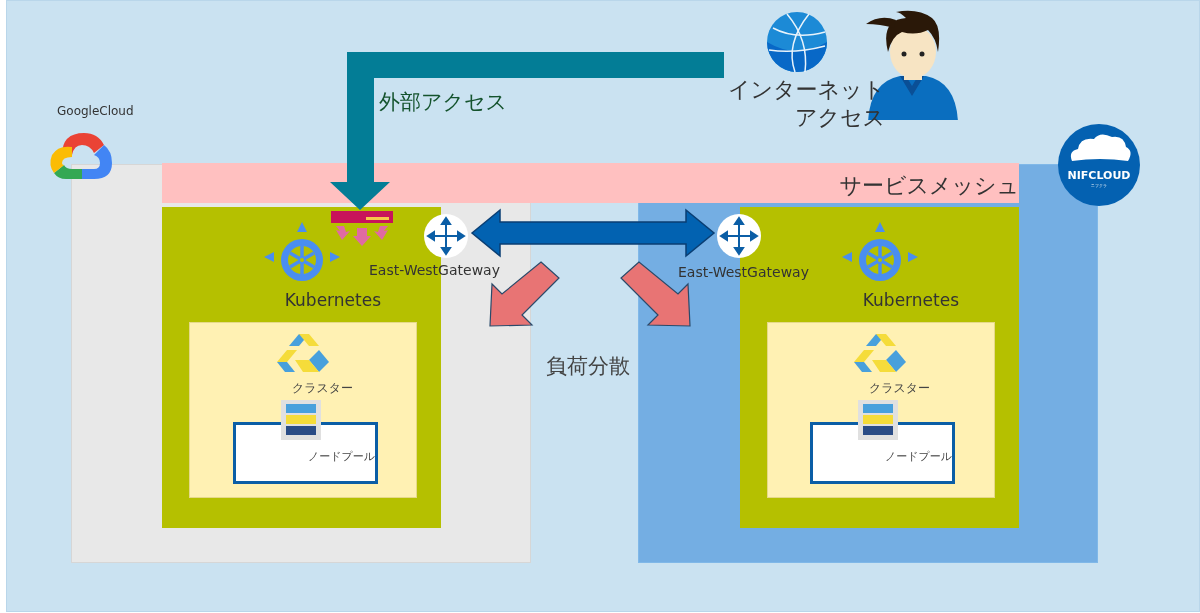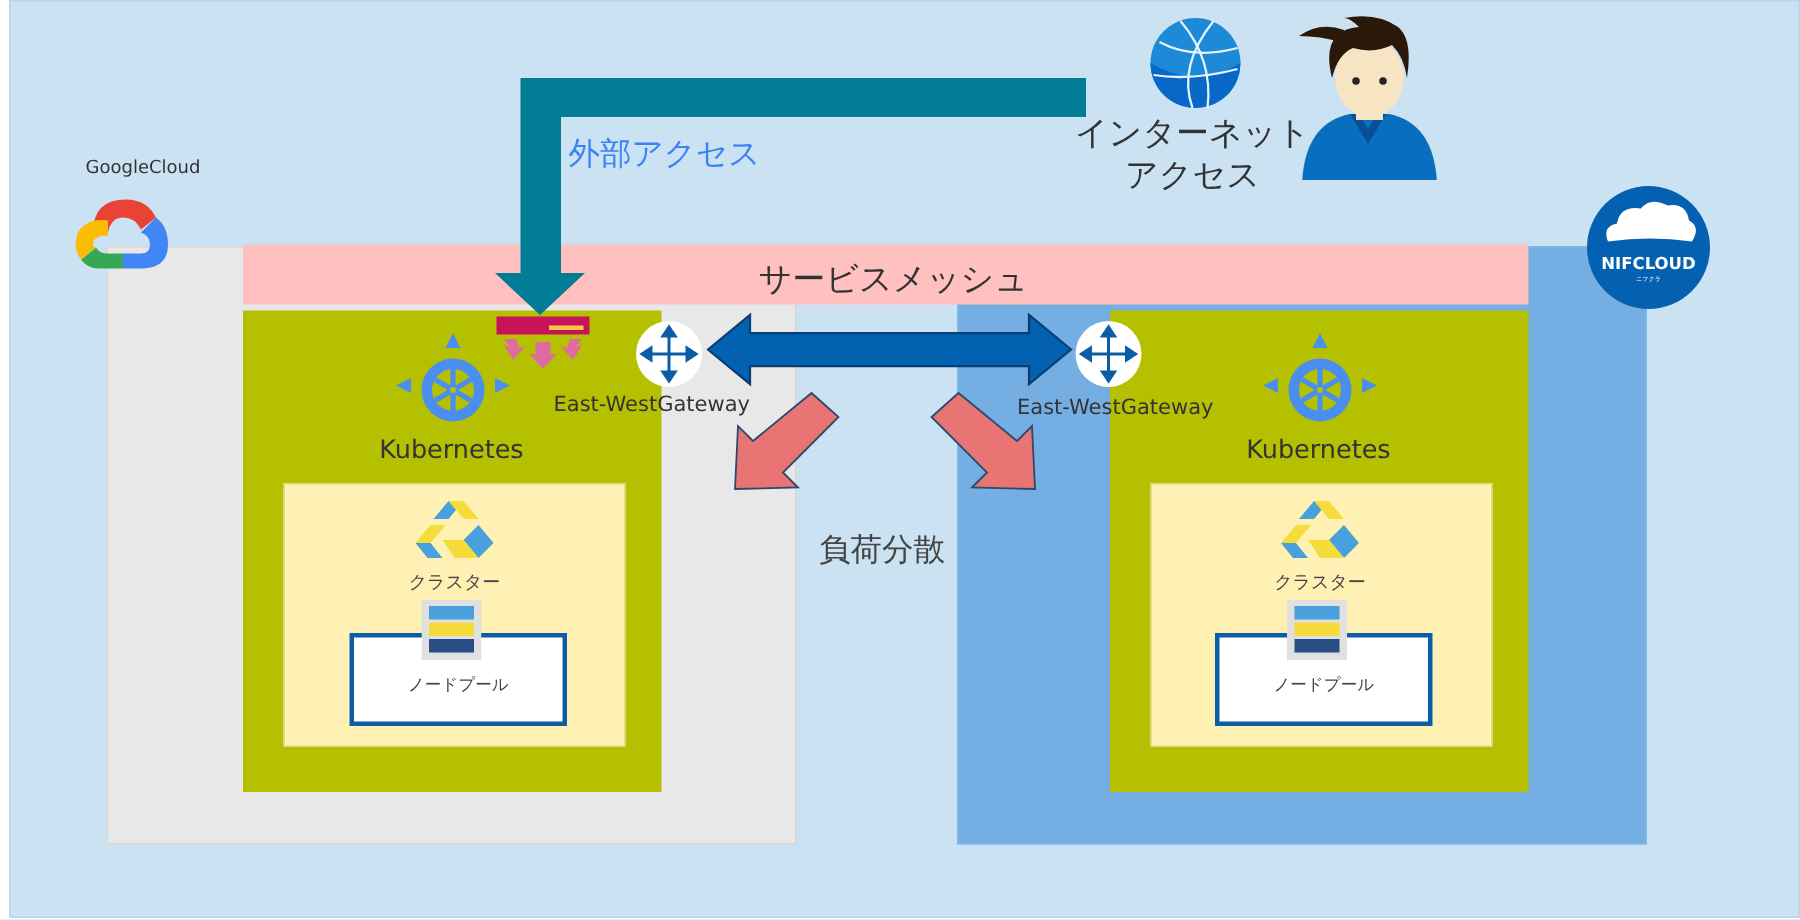--- a/index.html
+++ b/index.html
@@ -1,21 +1,21 @@
 <!DOCTYPE html>
 <html><head>
 <meta charset="utf-8">
 <style>
   html, body { margin:0; padding:0; }
   body { width:1200px; height:613px; position:relative; overflow:hidden; background:#ffffff; font-family:"DejaVu Sans", sans-serif; }
   .abs { position:absolute; }
   #canvas { position:absolute; left:6px; top:0; width:1194px; height:612px; background:#cae2f1; border:1px solid #b9d6ea; box-sizing:border-box; }
   .t { color:#333; white-space:nowrap; }
   .bold { font-weight:normal; }
-  .center { text-align:center; }
+  .center { text-align:right; }
 </style>
 </head>
 <body>
 
 <div id="canvas"></div>
 
 <div class="abs" style="left:71px;top:164px;width:460px;height:399px;background:#e8e8e8;border:1px solid #d6d6d6;box-sizing:border-box;"></div>
 
 <div class="abs" style="left:638px;top:164px;width:460px;height:399px;background:#74aee3;border:1px solid #80b8e8;box-sizing:border-box;"></div>
 
@@ -99,21 +99,21 @@
   <circle cx="40" cy="40" r="4" fill="#4a8ef0"></circle>
   <circle cx="40" cy="40" r="2" fill="#b5c000"></circle>
 </svg>
 
 <div class="abs t bold center" style="left:221px;top:290px;width:160px;font-size:17px;color:#333;">Kubernetes</div>
 <div class="abs t bold center" style="left:799px;top:290px;width:160px;font-size:17px;color:#333;">Kubernetes</div>
 
 <svg class="abs" style="left:330px;top:50px;" width="400" height="162" viewBox="0 0 400 162">
   <polygon points="17,2 394,2 394,28 44,28 44,132 60,132 30,160 0,132 17,132" fill="#037d96"></polygon>
 </svg>
-<div class="abs t" style="left:379px;top:88px;font-size:21px;color:#3b82f6;">外部アクセス</div>
+<div class="abs t" style="left:379px;top:88px;font-size:21px;color:#14532d;">外部アクセス</div>
 
 <svg class="abs" style="left:328px;top:208px;" width="70" height="42" viewBox="0 0 70 42">
   <rect x="3" y="3" width="62" height="12" fill="#c8135a"></rect>
   <rect x="38" y="9" width="23" height="3" fill="#f7c54a"></rect>
   <g fill="#e06aa2">
     <polygon points="8,18 16,18 18,24 22,23 14,32 8,22 12,23"></polygon>
     <polygon points="29,20 39,20 39,28 43,28 34,38 25,28 29,28"></polygon>
     <polygon points="52,18 60,18 56,23 60,22 54,32 46,23 50,24"></polygon>
   </g>
 </svg>

